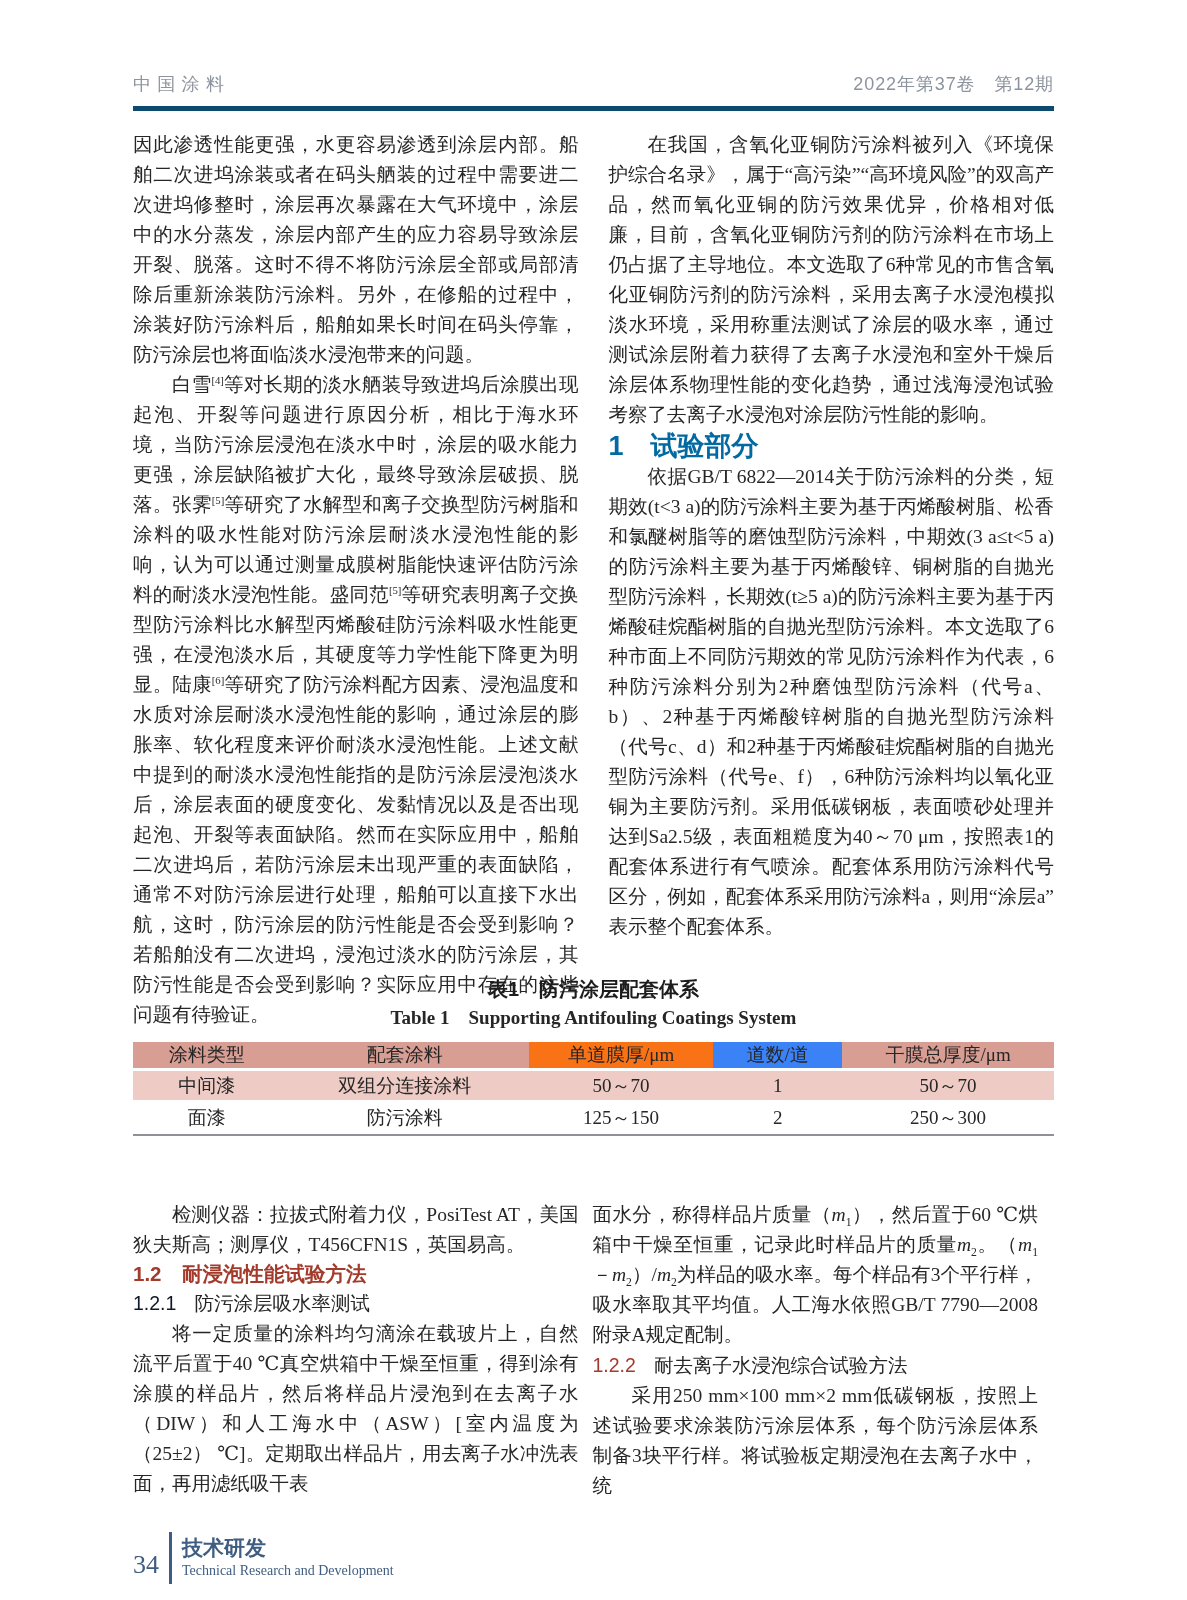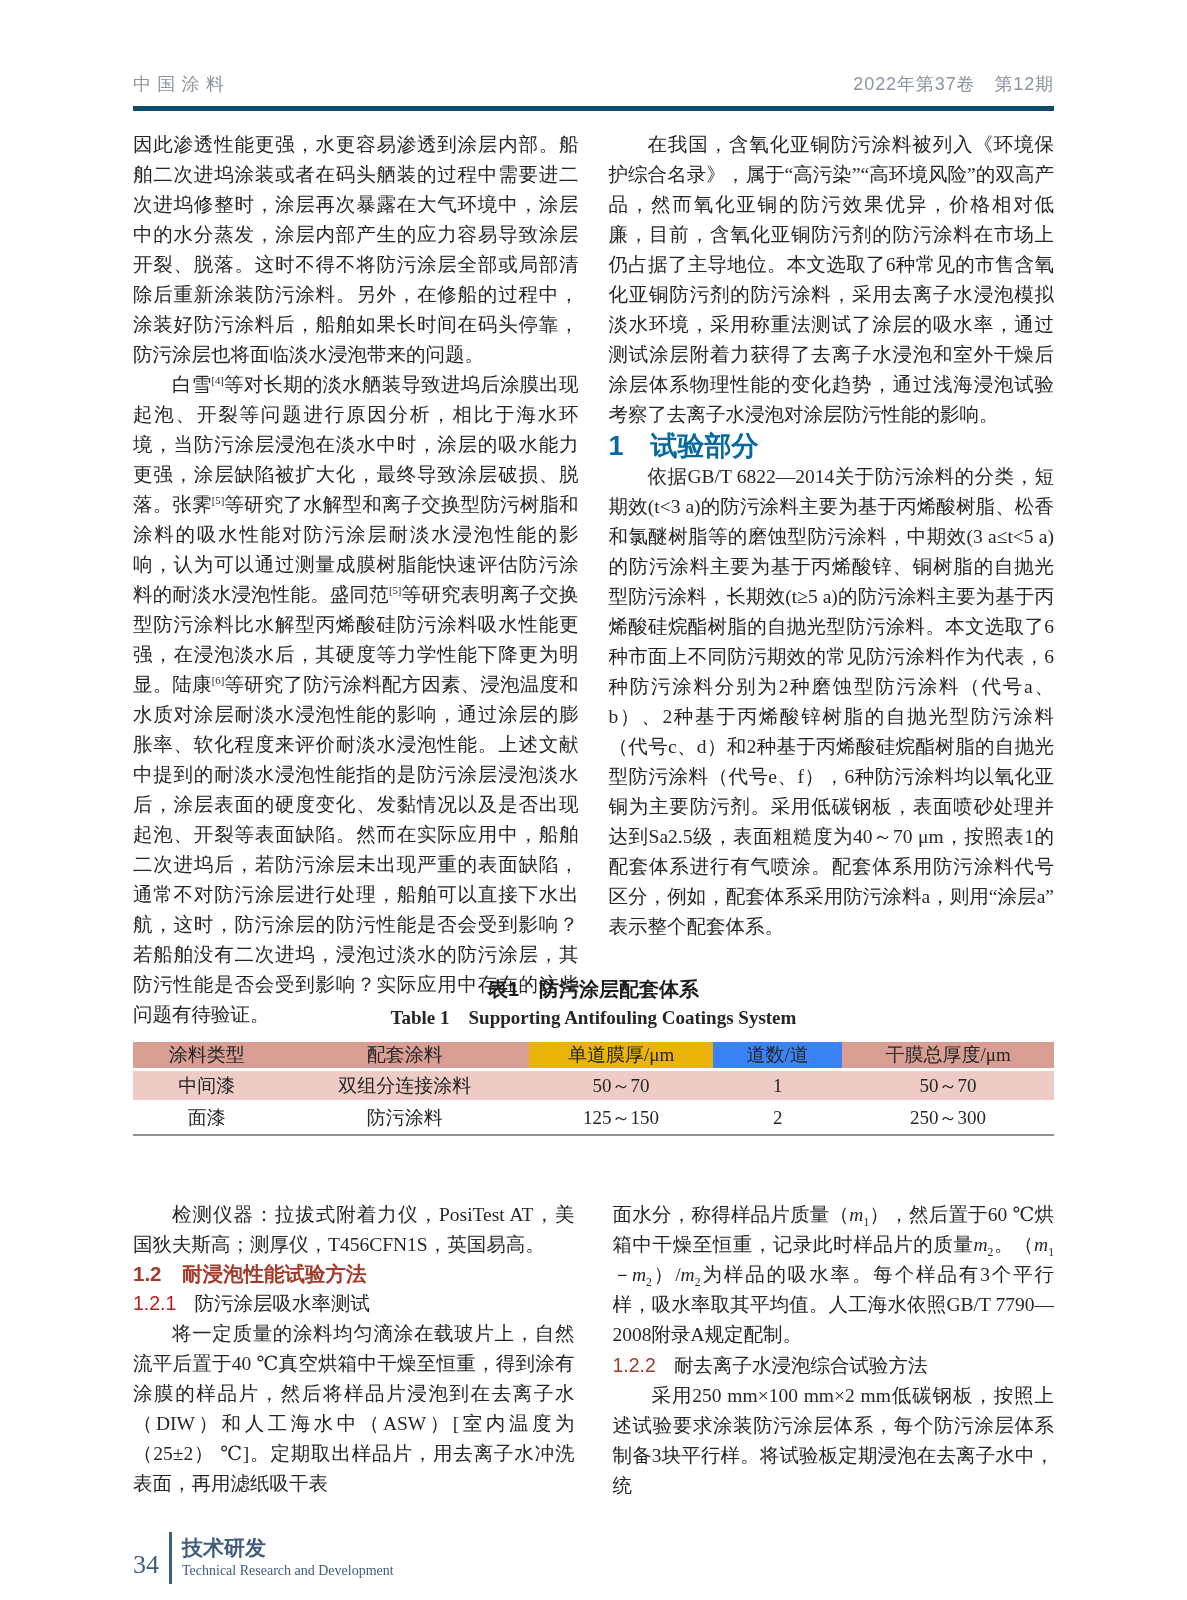--- a/index.html
+++ b/index.html
@@ -62,21 +62,21 @@
     font-size:19px;text-align:center;
   }
   table.coatings th{
     font-weight:normal;height:25px;padding:0;
   }
   table.coatings td{height:29px;padding:0;}
   .table-bottom-rule{border-bottom:2px solid #8f9196;margin-top:-1px;}
   
   .columns-bottom{
     position:absolute;left:133px;top:1200px;width:921px;
-    display:flex;gap:38px;
+    display:flex;gap:14px;
   }
   
   .page-footer{
     position:absolute;left:133px;top:1532px;
     display:flex;align-items:center;color:#3f5d80;
   }
   .page-num{font-size:26px;margin-right:10px;margin-top:14px;}
   .footer-bar{width:3px;height:52px;background:#3f5d80;margin-right:10px;}
   .footer-cn{
     font-family:"Liberation Sans","DejaVu Sans",sans-serif;
@@ -110,21 +110,21 @@
   </div>
 
   <div class="table-block">
     <p class="table-title-cn">表1　防污涂层配套体系</p>
     <p class="table-title-en">Table 1　Supporting Antifouling Coatings System</p>
     <table class="coatings">
       <thead>
         <tr style="background:#d89e93">
           <th style="width:16%;background:#d89e93">涂料类型</th>
           <th style="width:27%;background:#d89e93">配套涂料</th>
-          <th style="width:20%;background:#eab308">单道膜厚/μm</th>
+          <th style="width:20%;background:#f97316">单道膜厚/μm</th>
           <th style="width:14%;background:#3b82f6">道数/道</th>
           <th style="width:23%;background:#d89e93">干膜总厚度/μm</th>
         </tr>
       </thead>
       <tbody>
         <tr style="background:#eecbc4">
           <td>中间漆</td>
           <td>双组分连接涂料</td>
           <td>50～70</td>
           <td>1</td>
@@ -140,21 +140,21 @@
       </tbody>
     </table>
     <div class="table-bottom-rule"></div>
   </div>
 
   <div class="columns-bottom">
 
     <div class="col">
       <p class="indent">检测仪器：拉拔式附着力仪，PosiTest AT，美国狄夫斯高；测厚仪，T456CFN1S，英国易高。</p>
       <p class="h2-sec" style="color:#a33b2c">1.2　耐浸泡性能试验方法</p>
-      <p class="h3-line"><span class="h3-num" style="color:#b91c1c">1.2.1</span><span>防污涂层吸水率测试</span></p>
+      <p class="h3-line"><span class="h3-num" style="color:#0f172a">1.2.1</span><span>防污涂层吸水率测试</span></p>
       <p class="indent">将一定质量的涂料均匀滴涂在载玻片上，自然流平后置于40 ℃真空烘箱中干燥至恒重，得到涂有涂膜的样品片，然后将样品片浸泡到在去离子水（DIW）和人工海水中（ASW）[室内温度为（25±2） ℃]。定期取出样品片，用去离子水冲洗表面，再用滤纸吸干表</p>
     </div>
 
     <div class="col">
       <p><span>面水分，称得样品片质量（</span><i class="var">m</i><sub>1</sub><span>），然后置于60 ℃烘箱中干燥至恒重，记录此时样品片的质量</span><i class="var">m</i><sub>2</sub><span>。（</span><i class="var">m</i><sub>1</sub><span>－</span><i class="var">m</i><sub>2</sub><span>）/</span><i class="var">m</i><sub>2</sub><span>为样品的吸水率。每个样品有3个平行样，吸水率取其平均值。人工海水依照GB/T 7790—2008附录A规定配制。</span></p>
       <p class="h3-line"><span class="h3-num" style="color:#a33b2c">1.2.2</span><span>耐去离子水浸泡综合试验方法</span></p>
       <p class="indent">采用250 mm×100 mm×2 mm低碳钢板，按照上述试验要求涂装防污涂层体系，每个防污涂层体系制备3块平行样。将试验板定期浸泡在去离子水中，统</p>
     </div>
 
   </div>

